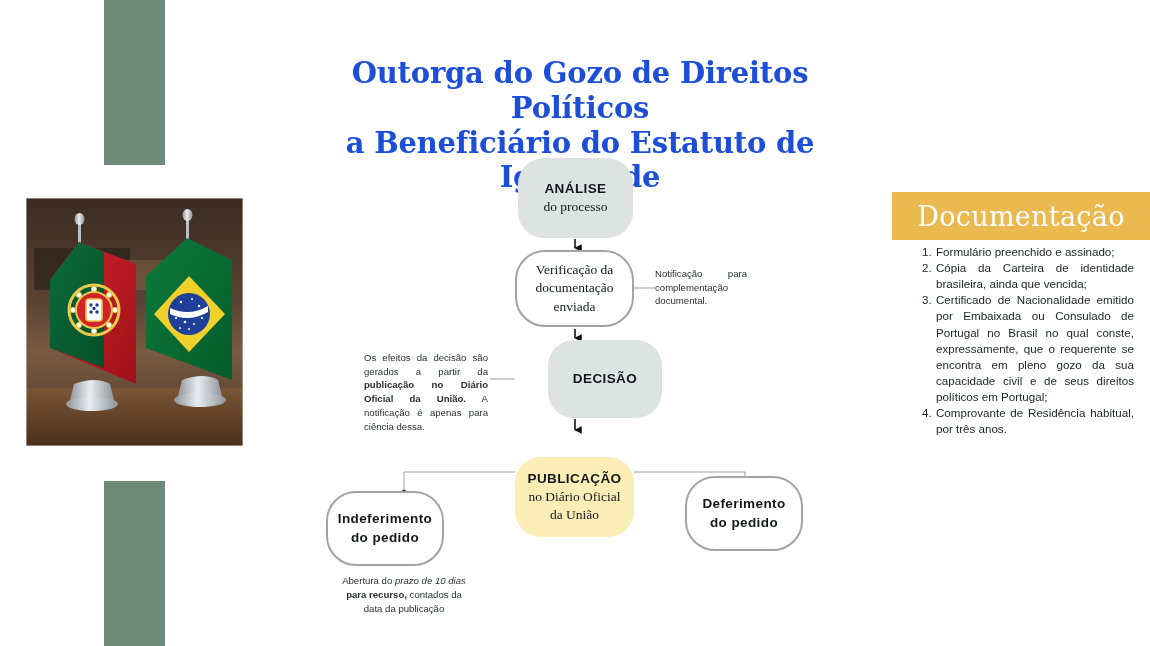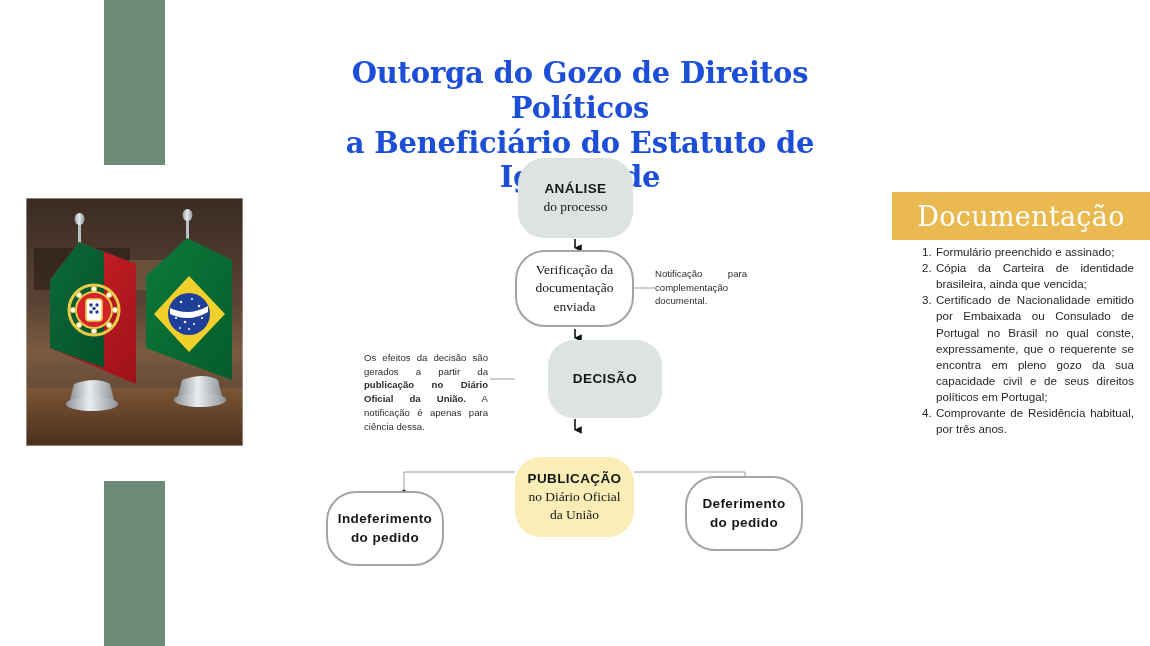--- a/index.html
+++ b/index.html
@@ -236,20 +236,23 @@
   </div>
 
   <div class="note" id="note-notificacao">
     <span>Notificação para complementação documental.</span>
   </div>
 
   <div class="note" id="note-efeitos">
     <span>Os efeitos da decisão são gerados a partir da </span><b>publicação no Diário Oficial da União.</b><span> A notificação é apenas para ciência dessa.</span>
   </div>
 
+  <div class="caption" id="cap-indeferimento">
+    <span>Abertura do </span><i>prazo de 10 dias</i><b> para recurso,</b><span> contados da data da publicação</span>
+  </div>
 
 
   <div id="doc-banner">
     <span class="txt">Documentação</span>
   </div>
 
   <div id="doc-list">
     <ol>
       <li>Formulário preenchido e assinado;</li>
       <li>Cópia da Carteira de identidade brasileira, ainda que vencida;</li>

